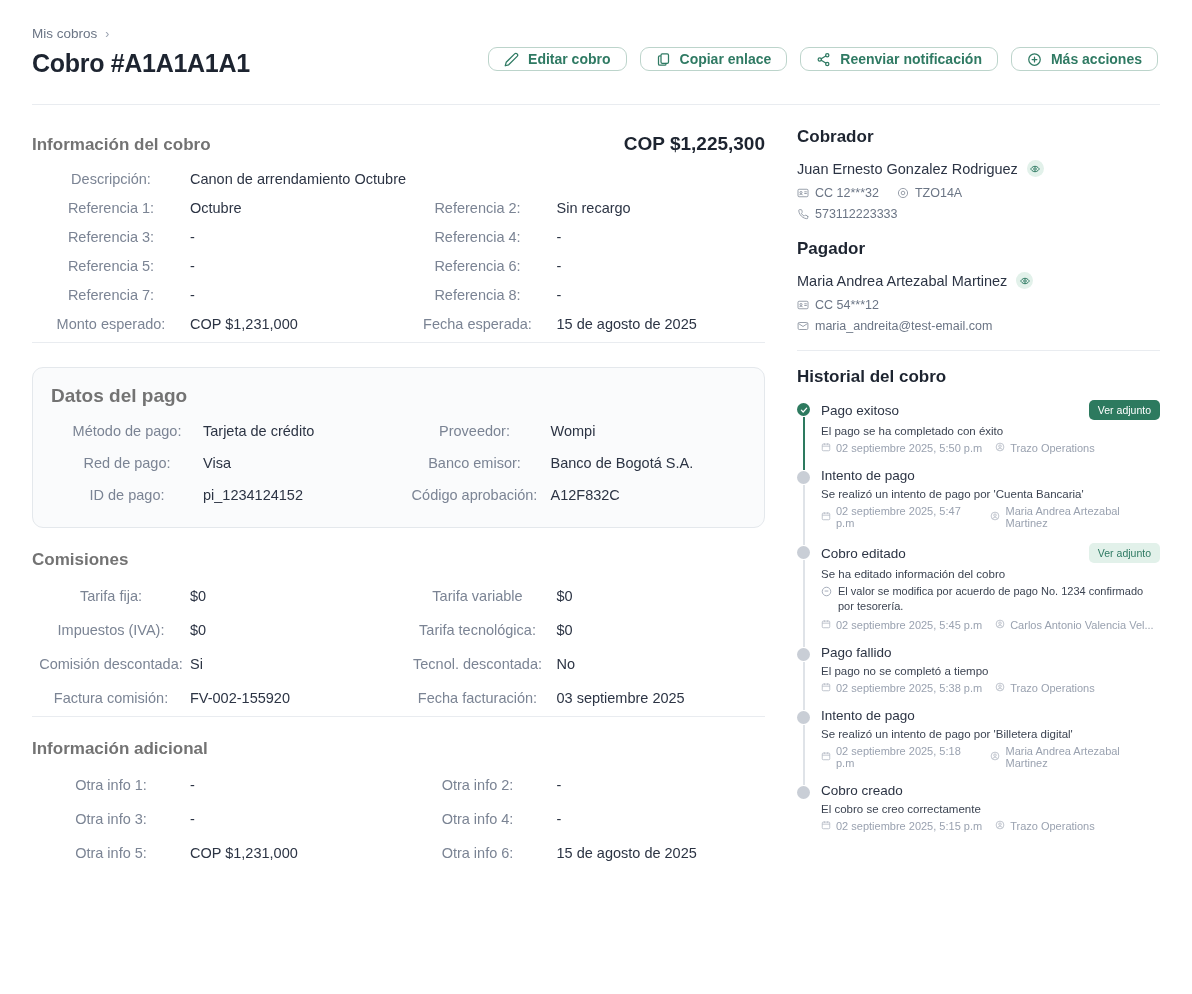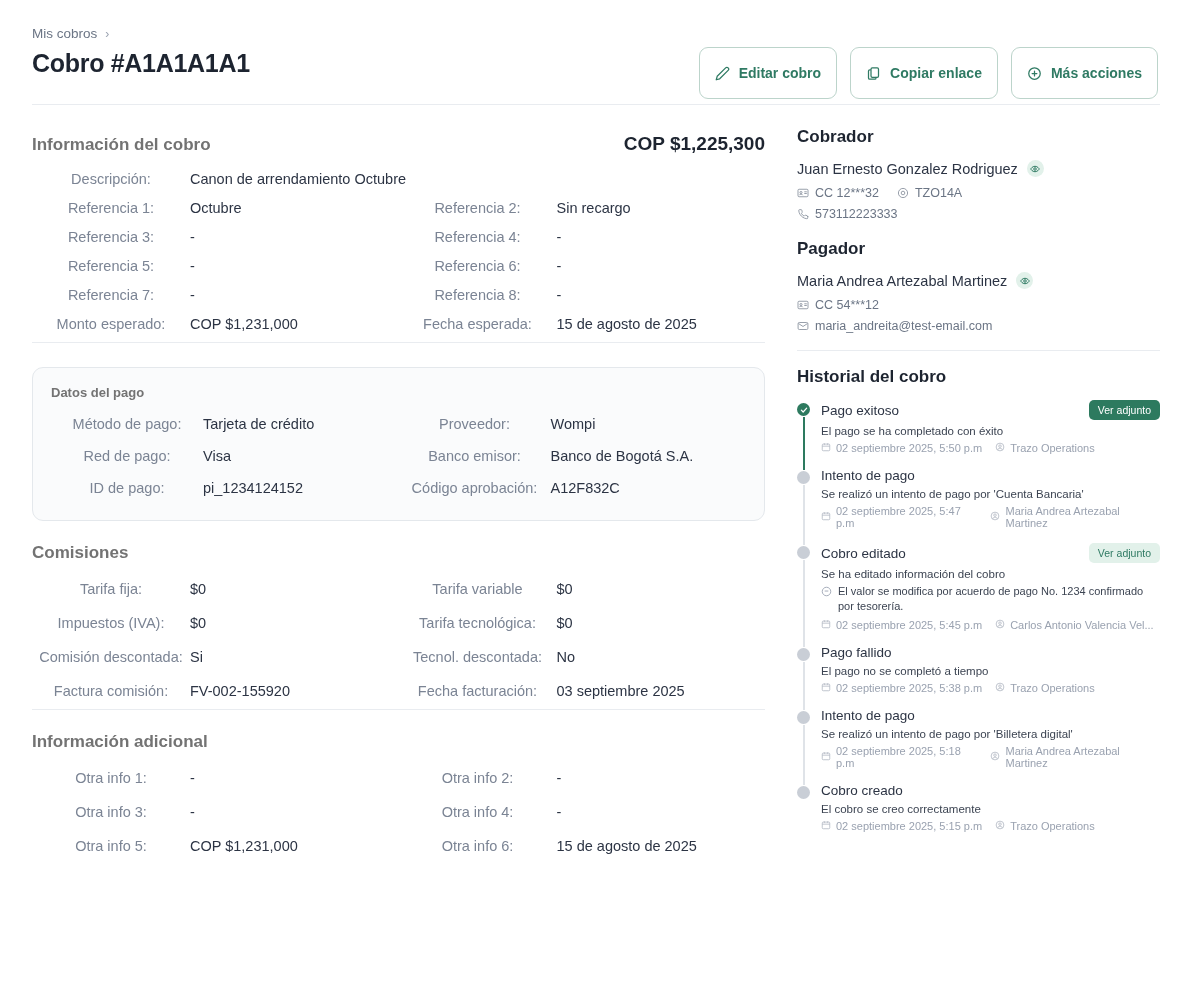--- a/index.html
+++ b/index.html
@@ -15,21 +15,21 @@
   
   .header { position: relative; padding: 26px 32px 0 32px; }
   .breadcrumb { display: flex; align-items: center; gap: 8px; font-size: 13.5px; color: #6b7585; }
   .breadcrumb .crumb-link { color: #6b7585; text-decoration: none; }
   .breadcrumb .crumb-sep { color: #9aa2b0; font-size: 12px; }
   .page-title { margin-top: 8px; font-size: 25px; font-weight: bold; letter-spacing: -0.3px; color: #1d2430; }
 
   .header-actions { position: absolute; right: 34px; top: 47px; display: flex; gap: 13px; }
   .btn {
     display: inline-flex; align-items: center; gap: 9px;
-    height: 52px; padding: 0 15px;
+    height: 24px; padding: 0 15px;
     border: 1px solid #bcd4cb; border-radius: 9px;
     background: #ffffff; color: #2f7a63;
     font-size: 14px; font-weight: bold;
     font-family: "Liberation Sans", sans-serif;
     cursor: pointer; white-space: nowrap;
   }
   .btn svg { display: block; }
 
   .header-rule { margin: 26px 32px 0 32px; height: 1px; background: #e9ecf0; }
 
@@ -54,21 +54,21 @@
   .cell.half .lbl { width: 158px; flex: 0 0 158px; }
 
   .divider { height: 1px; background: #e9ecf0; margin: 10px 0 0 0; }
 
   .pay-card {
     margin-top: 24px;
     border: 1px solid #e4e8ec; border-radius: 11px;
     background: #fafbfc;
     padding: 17px 18px 8px 18px;
   }
-  .pay-card .sec-title { font-size: 13px; }
+  .pay-card .sec-title { font-size: 19px; }
   .pay-card .rows { margin-top: 16px; }
   .pay-card .cell.half .lbl { width: 152px; flex: 0 0 152px; }
   .pay-card .row { margin-bottom: 16px; }
 
   .sec-block { margin-top: 22px; }
   .sec-block .rows { margin-top: 18px; }
   .sec-block .row { margin-bottom: 18px; }
 
   
   .side-title { font-size: 17px; font-weight: bold; color: #1d2430; margin-bottom: 13px; }
@@ -126,20 +126,31 @@
     <button class="btn">
       <span>
         <svg width="15" height="15" viewBox="0 0 24 24" fill="none" stroke="#2f7a63" stroke-width="2" stroke-linecap="round" stroke-linejoin="round">
             <rect x="8" y="3" width="12" height="15" rx="2"></rect>
             <path d="M16 18v1a2 2 0 0 1-2 2H6a2 2 0 0 1-2-2V8a2 2 0 0 1 2-2h1"></path>
           </svg>
       </span>
       <span>Copiar enlace</span>
     </button>
 
+    <button class="btn">
+      <span>
+        <svg width="15" height="15" viewBox="0 0 24 24" fill="none" stroke="#2f7a63" stroke-width="2" stroke-linecap="round" stroke-linejoin="round">
+            <circle cx="18" cy="5" r="2.6"></circle>
+            <circle cx="6" cy="12" r="2.6"></circle>
+            <circle cx="18" cy="19" r="2.6"></circle>
+            <path d="M8.4 10.8 15.6 6.5M8.4 13.2l7.2 4.3"></path>
+          </svg>
+      </span>
+      <span>Reenviar notificación</span>
+    </button>
 
     <button class="btn">
       <span>
         <svg width="15" height="15" viewBox="0 0 24 24" fill="none" stroke="#2f7a63" stroke-width="2" stroke-linecap="round">
             <circle cx="12" cy="12" r="9.2"></circle>
             <path d="M12 8.2v7.6M8.2 12h7.6"></path>
           </svg>
       </span>
       <span>Más acciones</span>
     </button>

